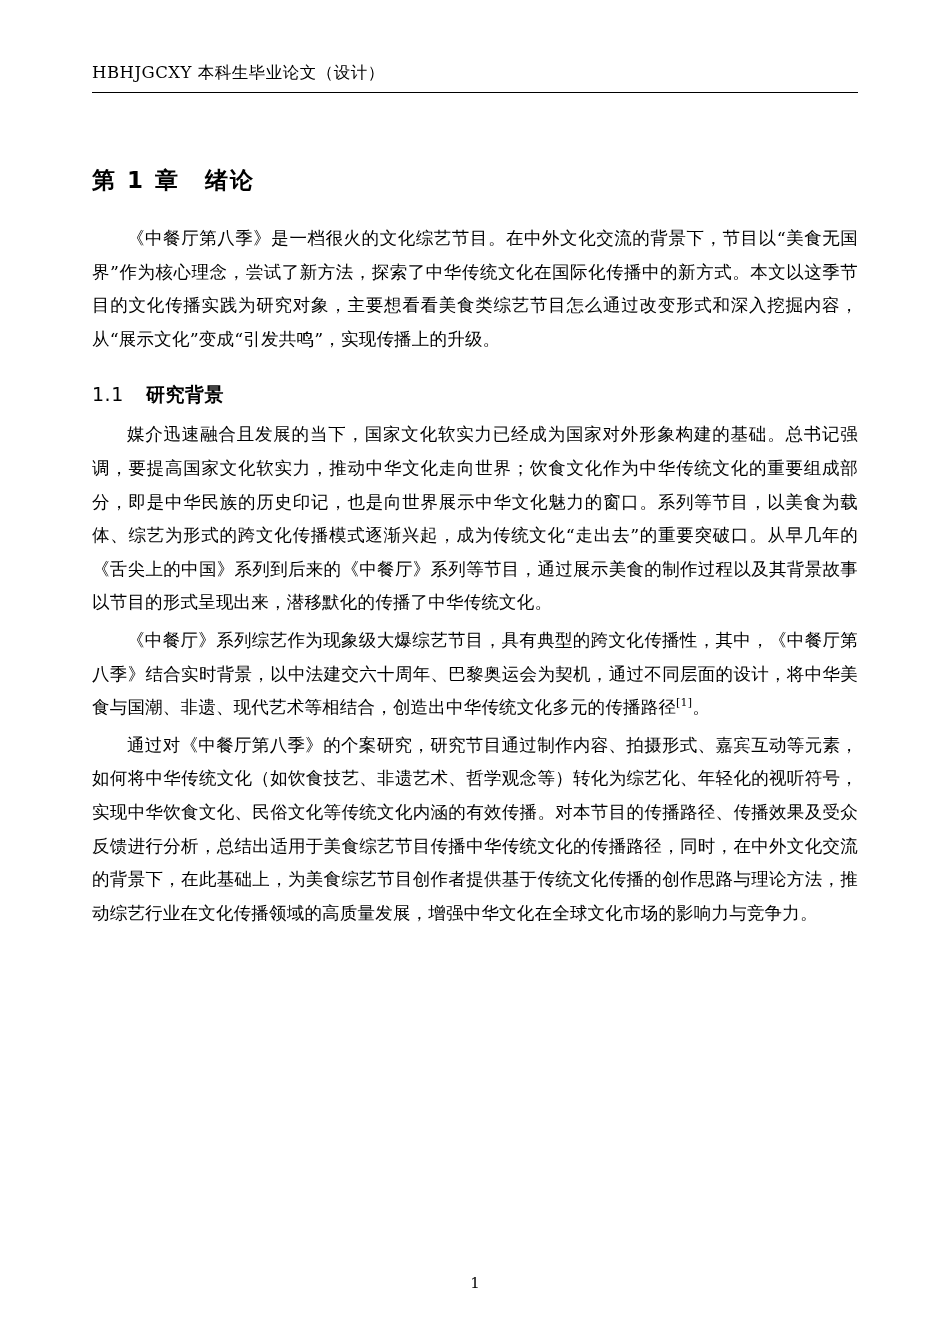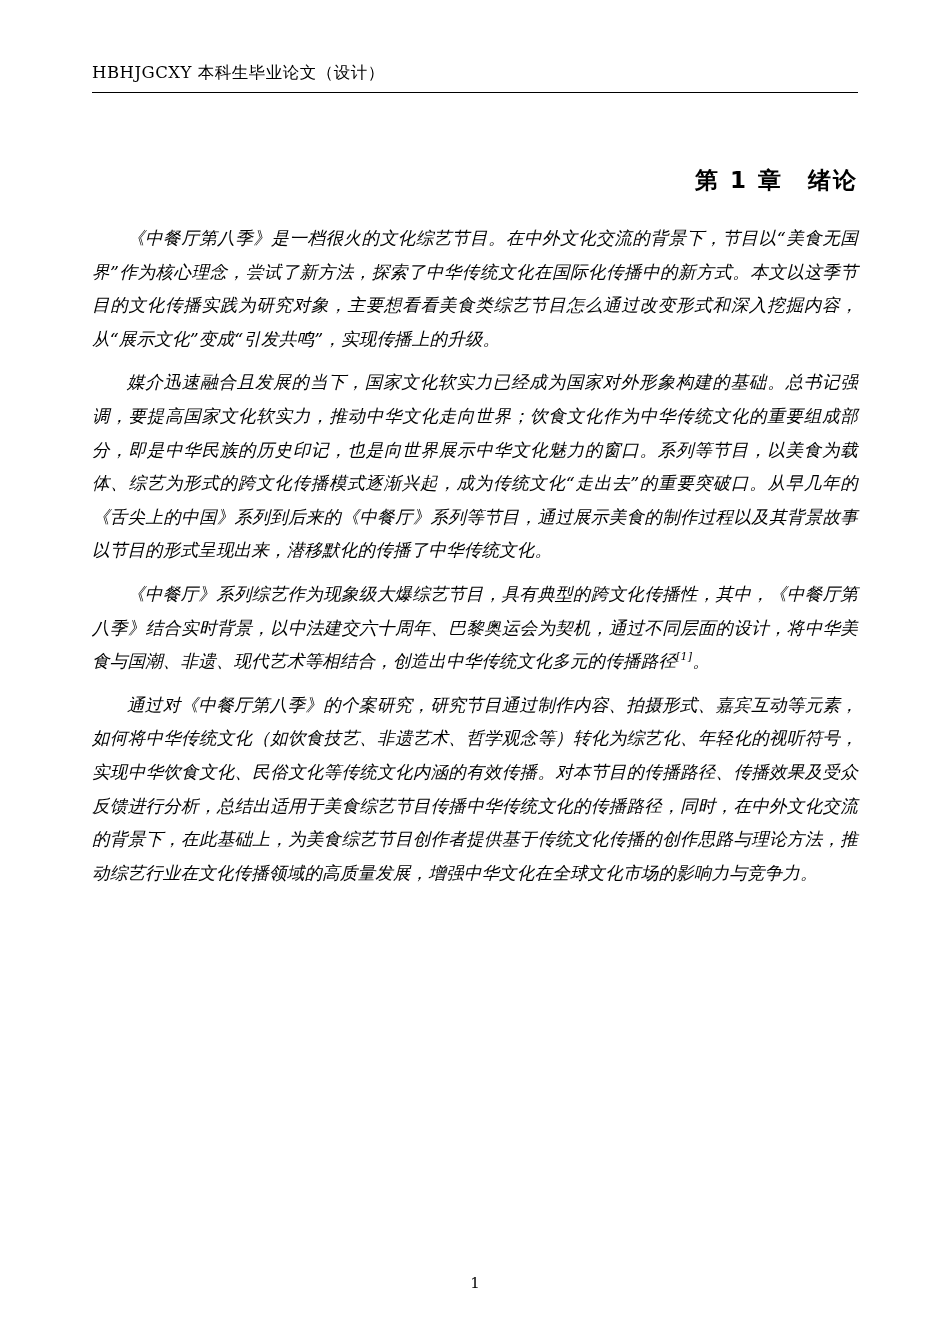--- a/index.html
+++ b/index.html
@@ -27,37 +27,36 @@
     font-size: 16.5px;
     letter-spacing: 0.5px;
     padding-bottom: 6px;
   }
   .header-rule {
     border-bottom: 1.6px solid #000;
     width: 100%;
     margin-top: 2px;
   }
   .chapter-title {
-    text-align: right;
+    text-align: left;
     font-family: "DejaVu Sans", "Liberation Sans", sans-serif;
     font-weight: bold;
     font-size: 23px;
     letter-spacing: 2px;
     margin-top: 72px;
     margin-bottom: 26px;
   }
   .para {
     font-size: 17.5px;
     line-height: 1.92;
     text-align: justify;
     text-justify: inter-ideograph;
     text-indent: 2em;
-    margin: 10px 0 2px 0;
+    margin: 4px 0 2px 0;
     letter-spacing: 0.2px;
-    font-style: italic;
   }
   .section-head {
     font-family: "DejaVu Sans", "Liberation Sans", sans-serif;
     font-size: 19px;
     font-weight: bold;
     margin: 26px 0 10px 0;
     letter-spacing: 0.5px;
   }
   .section-head .num {
     display: inline-block;
@@ -86,20 +85,23 @@
 
   <div class="header">
     <div>HBHJGCXY 本科生毕业论文（设计）</div>
   </div>
   <div class="header-rule"></div>
 
   <h1 class="chapter-title">第 1 章　绪论</h1>
 
   <p class="para">《中餐厅第八季》是一档很火的文化综艺节目。在中外文化交流的背景下，节目以“美食无国界”作为核心理念，尝试了新方法，探索了中华传统文化在国际化传播中的新方式。本文以这季节目的文化传播实践为研究对象，主要想看看美食类综艺节目怎么通过改变形式和深入挖掘内容，从“展示文化”变成“引发共鸣”，实现传播上的升级。</p>
 
+  <h2 class="section-head">
+    <span class="num">1.1</span><span>研究背景</span>
+  </h2>
 
   <p class="para">媒介迅速融合且发展的当下，国家文化软实力已经成为国家对外形象构建的基础。总书记强调，要提高国家文化软实力，推动中华文化走向世界；饮食文化作为中华传统文化的重要组成部分，即是中华民族的历史印记，也是向世界展示中华文化魅力的窗口。系列等节目，以美食为载体、综艺为形式的跨文化传播模式逐渐兴起，成为传统文化“走出去”的重要突破口。从早几年的《舌尖上的中国》系列到后来的《中餐厅》系列等节目，通过展示美食的制作过程以及其背景故事以节目的形式呈现出来，潜移默化的传播了中华传统文化。</p>
   <p class="para"><span>《中餐厅》系列综艺作为现象级大爆综艺节目，具有典型的跨文化传播性，其中，《中餐厅第八季》结合实时背景，以中法建交六十周年、巴黎奥运会为契机，通过不同层面的设计，将中华美食与国潮、非遗、现代艺术等相结合，创造出中华传统文化多元的传播路径</span><span class="sup">[1]</span><span>。</span></p>
 
 
   <p class="para">通过对《中餐厅第八季》的个案研究，研究节目通过制作内容、拍摄形式、嘉宾互动等元素，如何将中华传统文化（如饮食技艺、非遗艺术、哲学观念等）转化为综艺化、年轻化的视听符号，实现中华饮食文化、民俗文化等传统文化内涵的有效传播。对本节目的传播路径、传播效果及受众反馈进行分析，总结出适用于美食综艺节目传播中华传统文化的传播路径，同时，在中外文化交流的背景下，在此基础上，为美食综艺节目创作者提供基于传统文化传播的创作思路与理论方法，推动综艺行业在文化传播领域的高质量发展，增强中华文化在全球文化市场的影响力与竞争力。</p>
 
   <div class="footer-num">1</div>
 </div>
 

